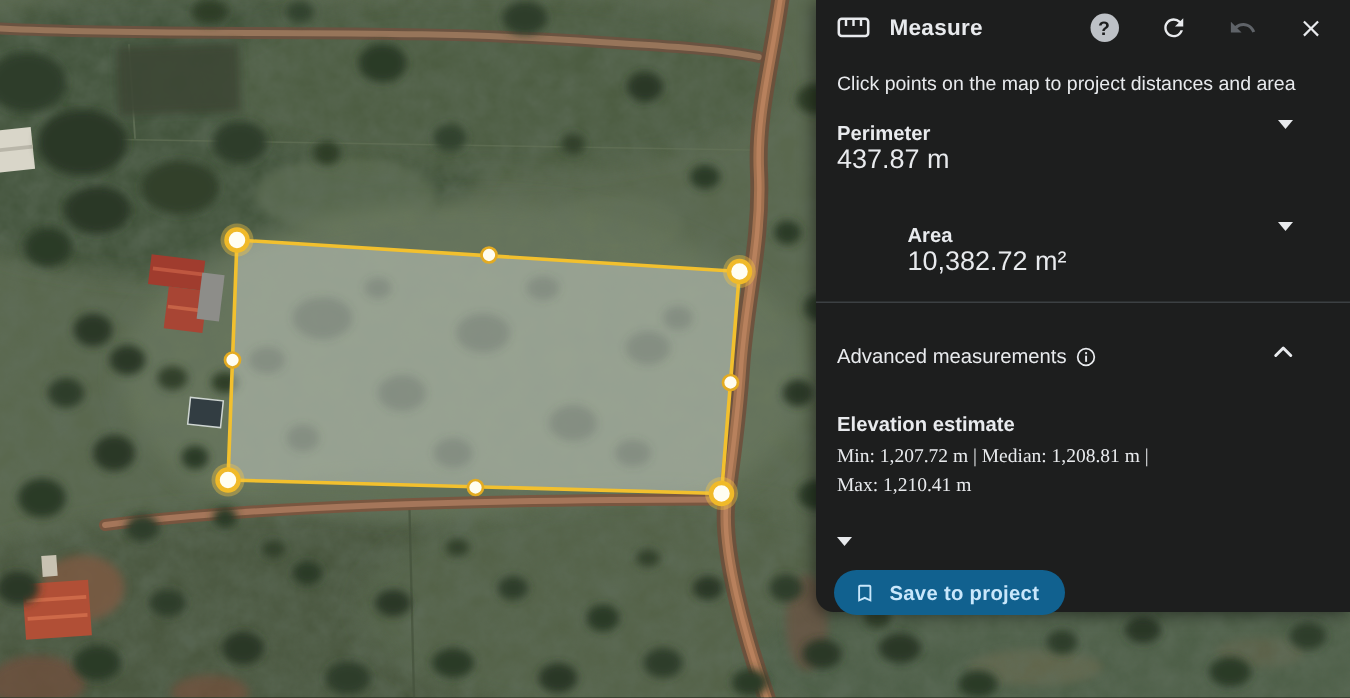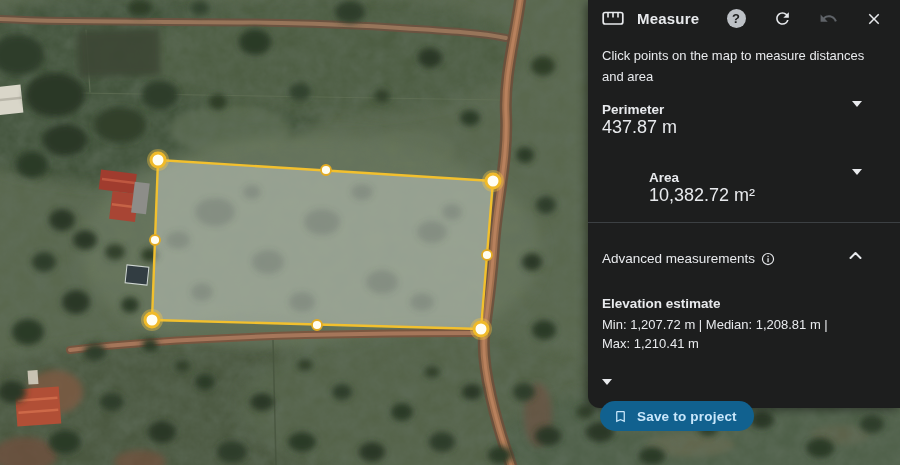--- a/index.html
+++ b/index.html
@@ -11,21 +11,21 @@
   }
   
   #map-svg { position:absolute; top:0; left:0; display:block; }
   .parcel-shape { fill:rgba(226,231,225,0.40); stroke:var(--accent-yellow); stroke-width:2.4; stroke-linejoin:round; cursor:pointer; }
   .corner-glow  { fill:rgba(246,198,62,0.38); }
   .corner-dot   { fill:#fffef2; stroke:var(--vertex-ring); stroke-width:3; cursor:pointer; }
   .mid-dot      { fill:#fffdf0; stroke:#e3ab22; stroke-width:1.8; cursor:pointer; }
 
   
   #measure-panel {
-    position:absolute; top:0; right:0; width:312px; height:408px;
+    position:absolute; top:0; right:0; width:356px; height:408px;
     background:var(--panel-bg); color:var(--text-primary);
     border-radius:0 0 0 12px;
     box-shadow:-2px 2px 10px rgba(0,0,0,0.45);
     font-size:13px;
   }
   .panel-header { display:flex; align-items:center; padding:7px 12px 0 14px; height:30px; }
   .panel-title  { font-size:15px; font-weight:700; margin-left:13px; letter-spacing:.2px; flex:1; }
   .icon-btn { width:28px; height:26px; display:flex; align-items:center; justify-content:center;
               margin-left:18px; cursor:pointer; border:none; background:none; padding:0; }
   .help-circle { width:19px; height:19px; border-radius:50%; background:var(--help-circle);
@@ -40,21 +40,21 @@
   #perimeter-row { margin-top:14px; }
   #area-row { margin-top:33px;margin-left:47px; }
   .caret-down { width:0; height:0; border-left:5px solid transparent; border-right:5px solid transparent;
                 border-top:6px solid var(--text-primary); }
   .divider { height:1px; background:var(--divider); margin-top:18px; }
 
   #advanced-row { margin-top:28px; }
   .adv-label { font-weight:400; font-size:13.5px; display:flex; align-items:center; gap:6px; }
   #elevation-row { margin-top:30px; align-items:flex-start;flex-direction:column; }
   .elev-label { font-weight:700; font-size:13.5px; margin-bottom:4px; }
-  .elev-line { font-size:13px; line-height:19px; }
+  .elev-line { font-size:13px; line-height:19px;font-family:Liberation Serif, serif; }
   #elevation-caret { margin-top:26px; }
 
   .save-btn { display:inline-flex; align-items:center; gap:9px; margin:16px 0 0 12px;
               height:30px; padding:0 17px 0 13px; border:none; border-radius:16px;
               background:var(--button-bg); color:var(--button-text);
               font-family:"Liberation Sans", sans-serif; font-size:13.5px; font-weight:700;
               letter-spacing:.2px; cursor:pointer; }
 </style>
 </head>
 <body>
@@ -255,21 +255,21 @@
           <path fill="#5f6368" d="M12.5 8c-2.65 0-5.05.99-6.9 2.6L2 7v9h9l-3.62-3.62A7.94 7.94 0 0 1 12.5 10.5c3.54 0 6.55 2.31 7.6 5.5l2.37-.78C21.08 11.03 17.15 8 12.5 8z"></path>
         </svg>
       </button>
       <button class="icon-btn">
         <svg width="18" height="18" viewBox="0 0 24 24">
           <path fill="#e8eaed" d="M19 6.41 17.59 5 12 10.59 6.41 5 5 6.41 10.59 12 5 17.59 6.41 19 12 13.41 17.59 19 19 17.59 13.41 12z"></path>
         </svg>
       </button>
     </div>
 
-    <p class="instruction">Click points on the map to measure distances and area</p>
+    <p class="instruction">Click points on the map to project distances and area</p>
 
     <div class="metric-row" id="perimeter-row">
       <div>
         <div class="metric-label">Perimeter</div>
         <div class="metric-value">437.87 m</div>
       </div>
       <span class="caret-down"></span>
     </div>
 
     <div class="metric-row" id="area-row">

